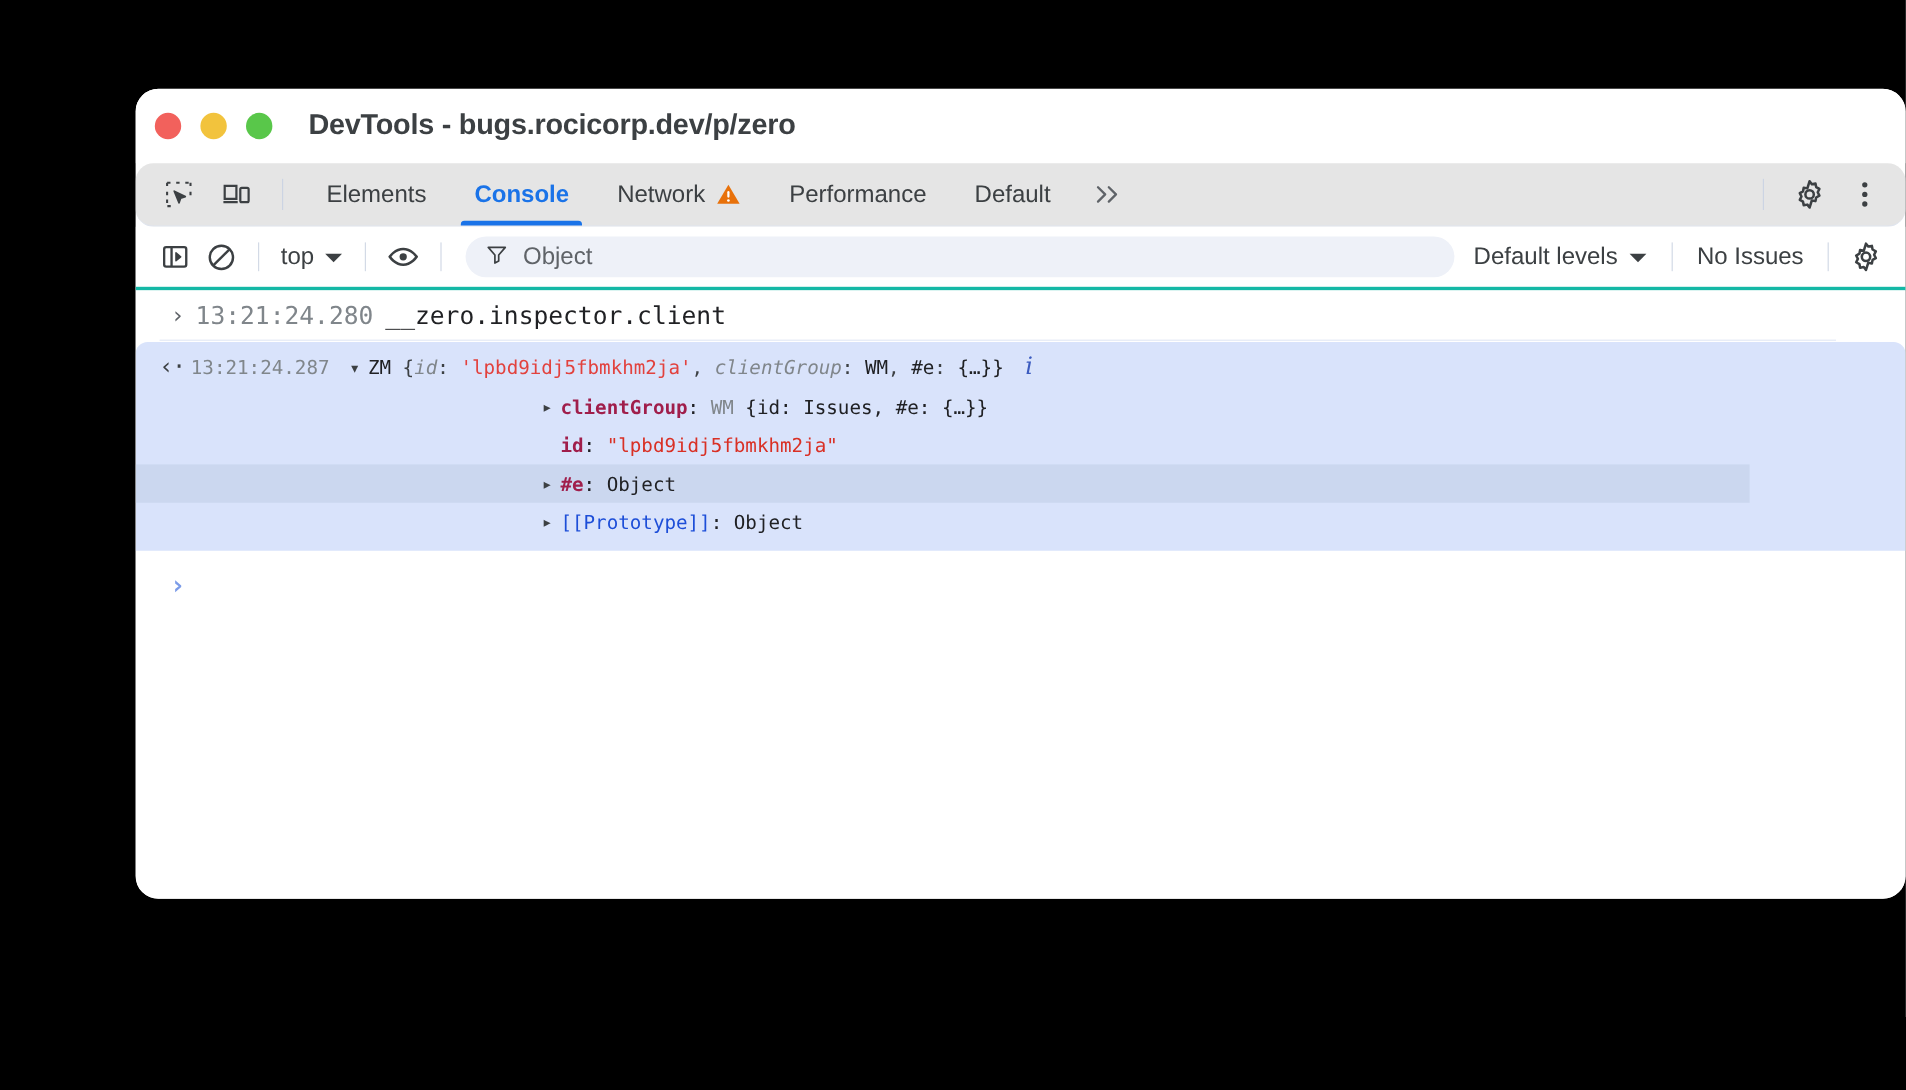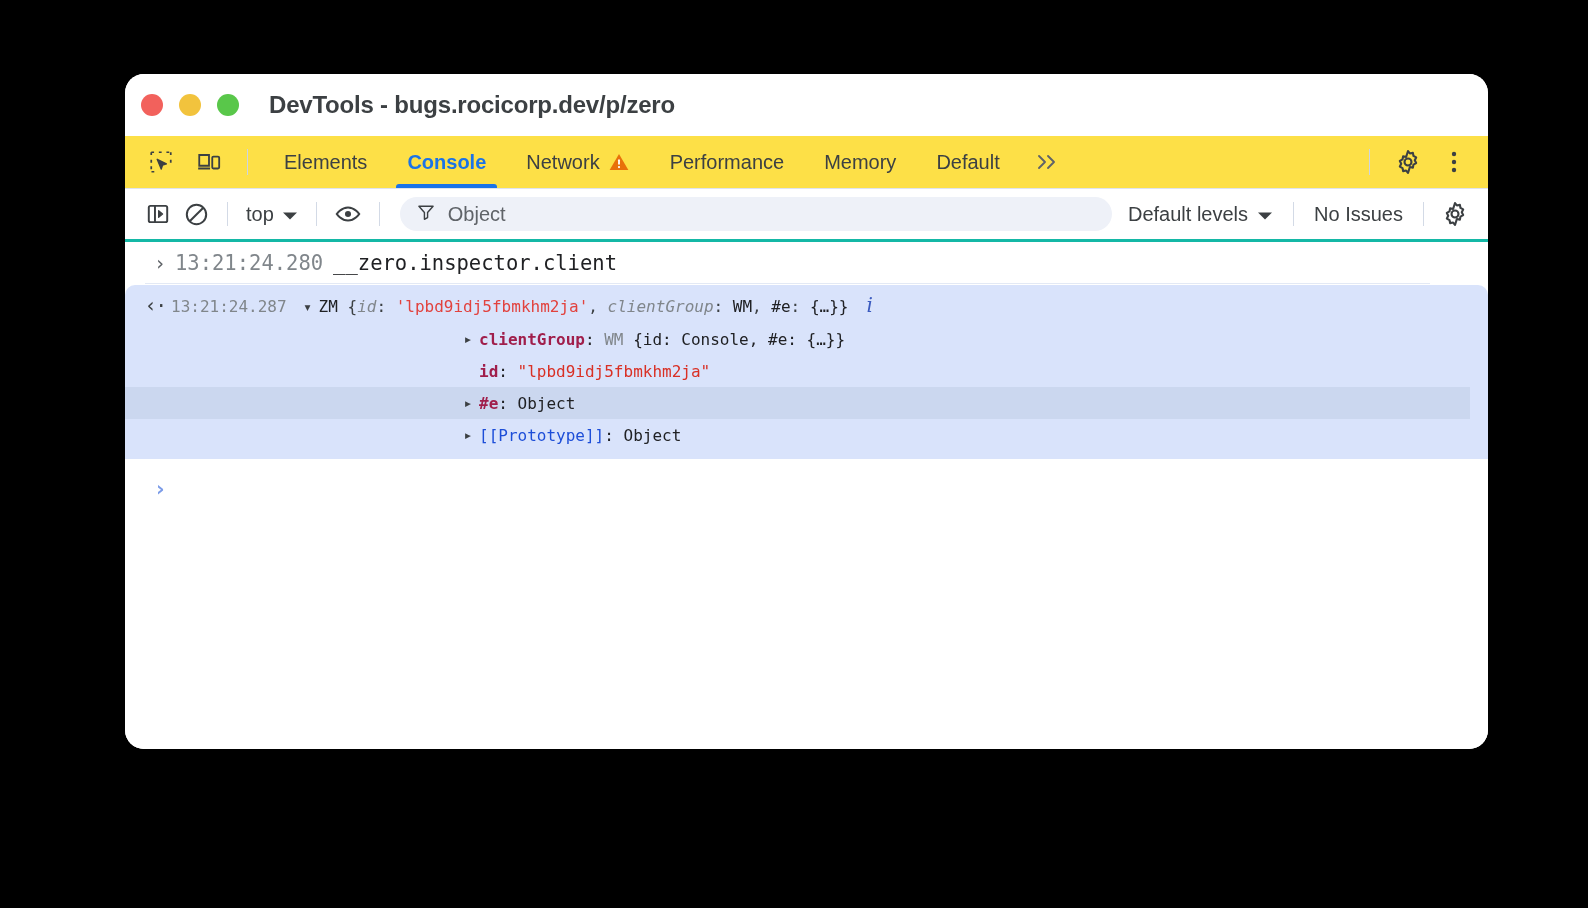--- a/index.html
+++ b/index.html
@@ -13,28 +13,27 @@
   body {
     font-family: "Liberation Sans", sans-serif;
     -webkit-font-smoothing: antialiased;
   }
 
   
   .window {
     position: absolute;
     left: 113px;
     top: 74px;
-    width: 1363px;
+    width: 1475px;
     height: 675px;
     background: #ffffff;
     border-radius: 19px;
     overflow: hidden;
     display: flex;
     flex-direction: column;
-    margin-left: 12px;
   }
 
   
   .titlebar {
     height: 62px;
     min-height: 62px;
     background: #ffffff;
     display: flex;
     align-items: center;
     padding-left: 16px;
@@ -59,25 +58,26 @@
     font-weight: bold;
     color: #3c4043;
     letter-spacing: -0.2px;
     white-space: nowrap;
   }
 
   
   .tabbar {
     height: 52px;
     min-height: 52px;
-    background: #fde047;
+    background: #e5e5e5;
     display: flex;
     align-items: stretch;
     position: relative;
     border-bottom: 1px solid #dfe4ee;
+    border-radius: 15px;
   }
   .tabbar-left {
     display: flex;
     align-items: center;
     padding-left: 16px;
     gap: 8px;
   }
   .tb-icon {
     width: 40px;
     height: 40px;
@@ -357,23 +357,20 @@
         <span class="warn-icon">
           <svg width="22" height="22" viewBox="0 0 24 24">
             <path d="M12 3.2L22.2 20.6H1.8z" fill="#e8710a"></path>
             <rect x="11" y="9" width="2" height="6" rx="1" fill="#ffffff"></rect>
             <circle cx="12" cy="17.5" r="1.2" fill="#ffffff"></circle>
           </svg>
         </span>
       </div>
       <div class="tab">
         <span>Performance</span>
-      </div>
-      <div class="tab">
-        <span>Memory</span>
       </div>
       <div class="tab">
         <span>Default</span>
       </div>
       <div class="more-tabs">
         <svg width="26" height="20" viewBox="0 0 26 20" fill="none" stroke="#5f6368" stroke-width="1.9" stroke-linecap="round" stroke-linejoin="round">
           <path d="M5 4l6 6-6 6"></path>
           <path d="M14 4l6 6-6 6"></path>
         </svg>
       </div>
@@ -496,21 +493,21 @@
         <span class="tok-punc">: </span>
         <span class="obj-name">{…}}</span>
         <span class="info-i">i</span>
       </div>
 
       <div class="prop-row">
         <span class="disclosure">▸</span>
         <span class="prop-key-own">clientGroup</span>
         <span class="prop-val">: </span>
         <span class="prop-val-dim">WM </span>
-        <span class="prop-val">{id: Console, #e: {…}}</span>
+        <span class="prop-val">{id: Issues, #e: {…}}</span>
       </div>
 
       <div class="prop-row">
         <span class="disclosure"></span>
         <span class="prop-key-own">id</span>
         <span class="prop-val">: </span>
         <span class="prop-val-str">"lpbd9idj5fbmkhm2ja"</span>
       </div>
 
       <div class="prop-row hovered">

